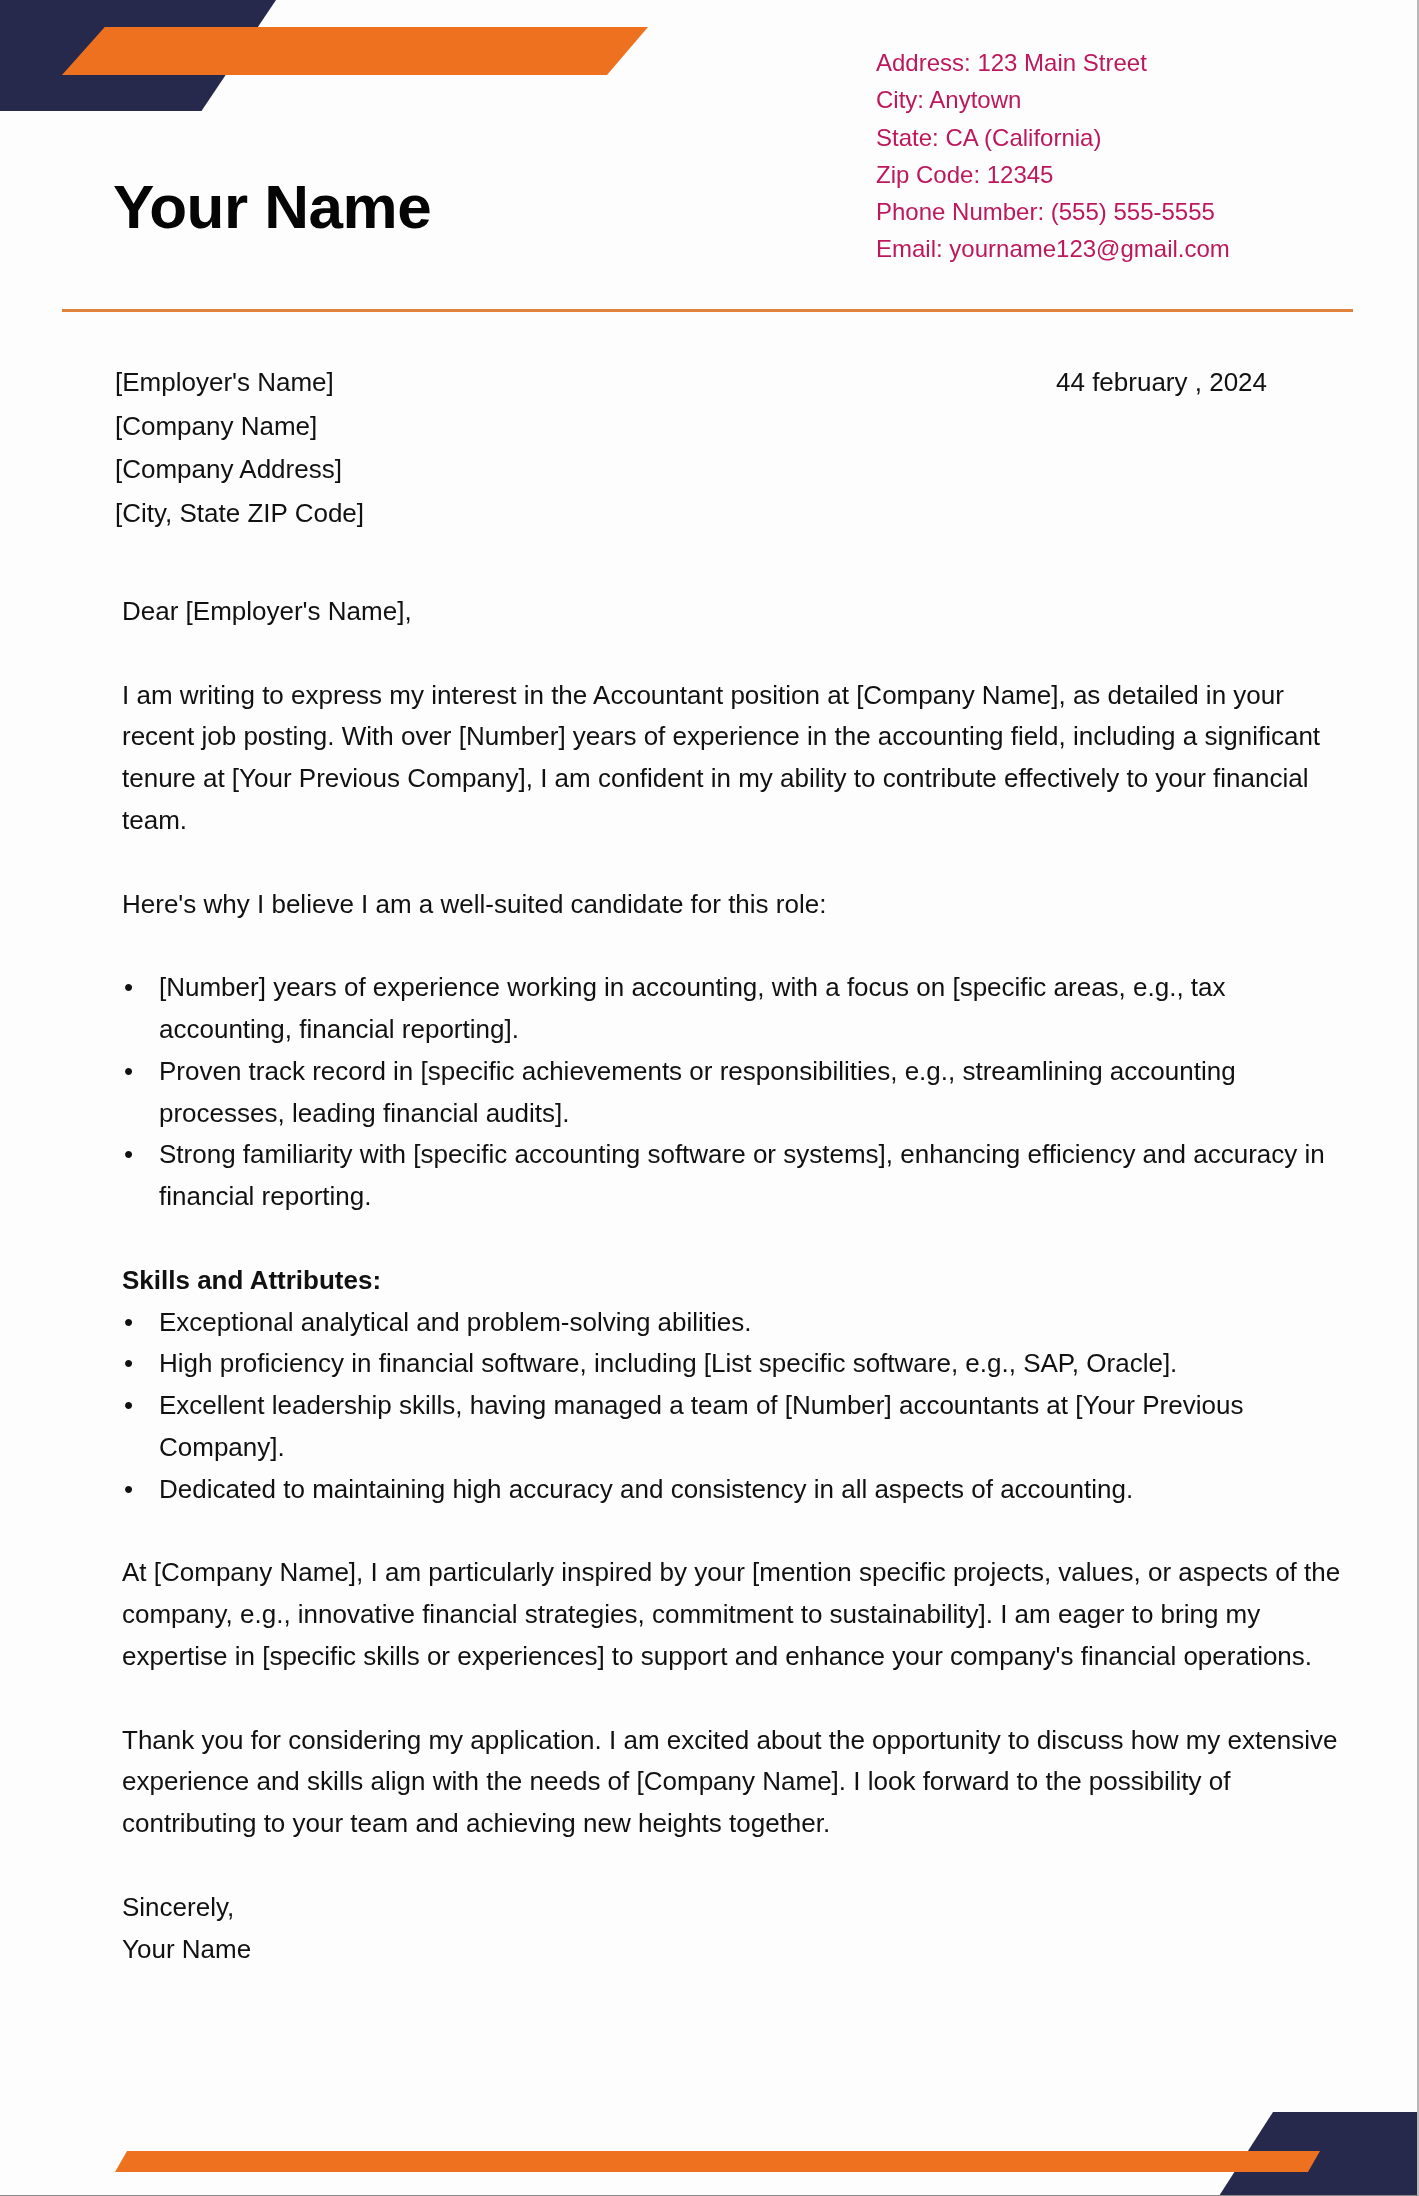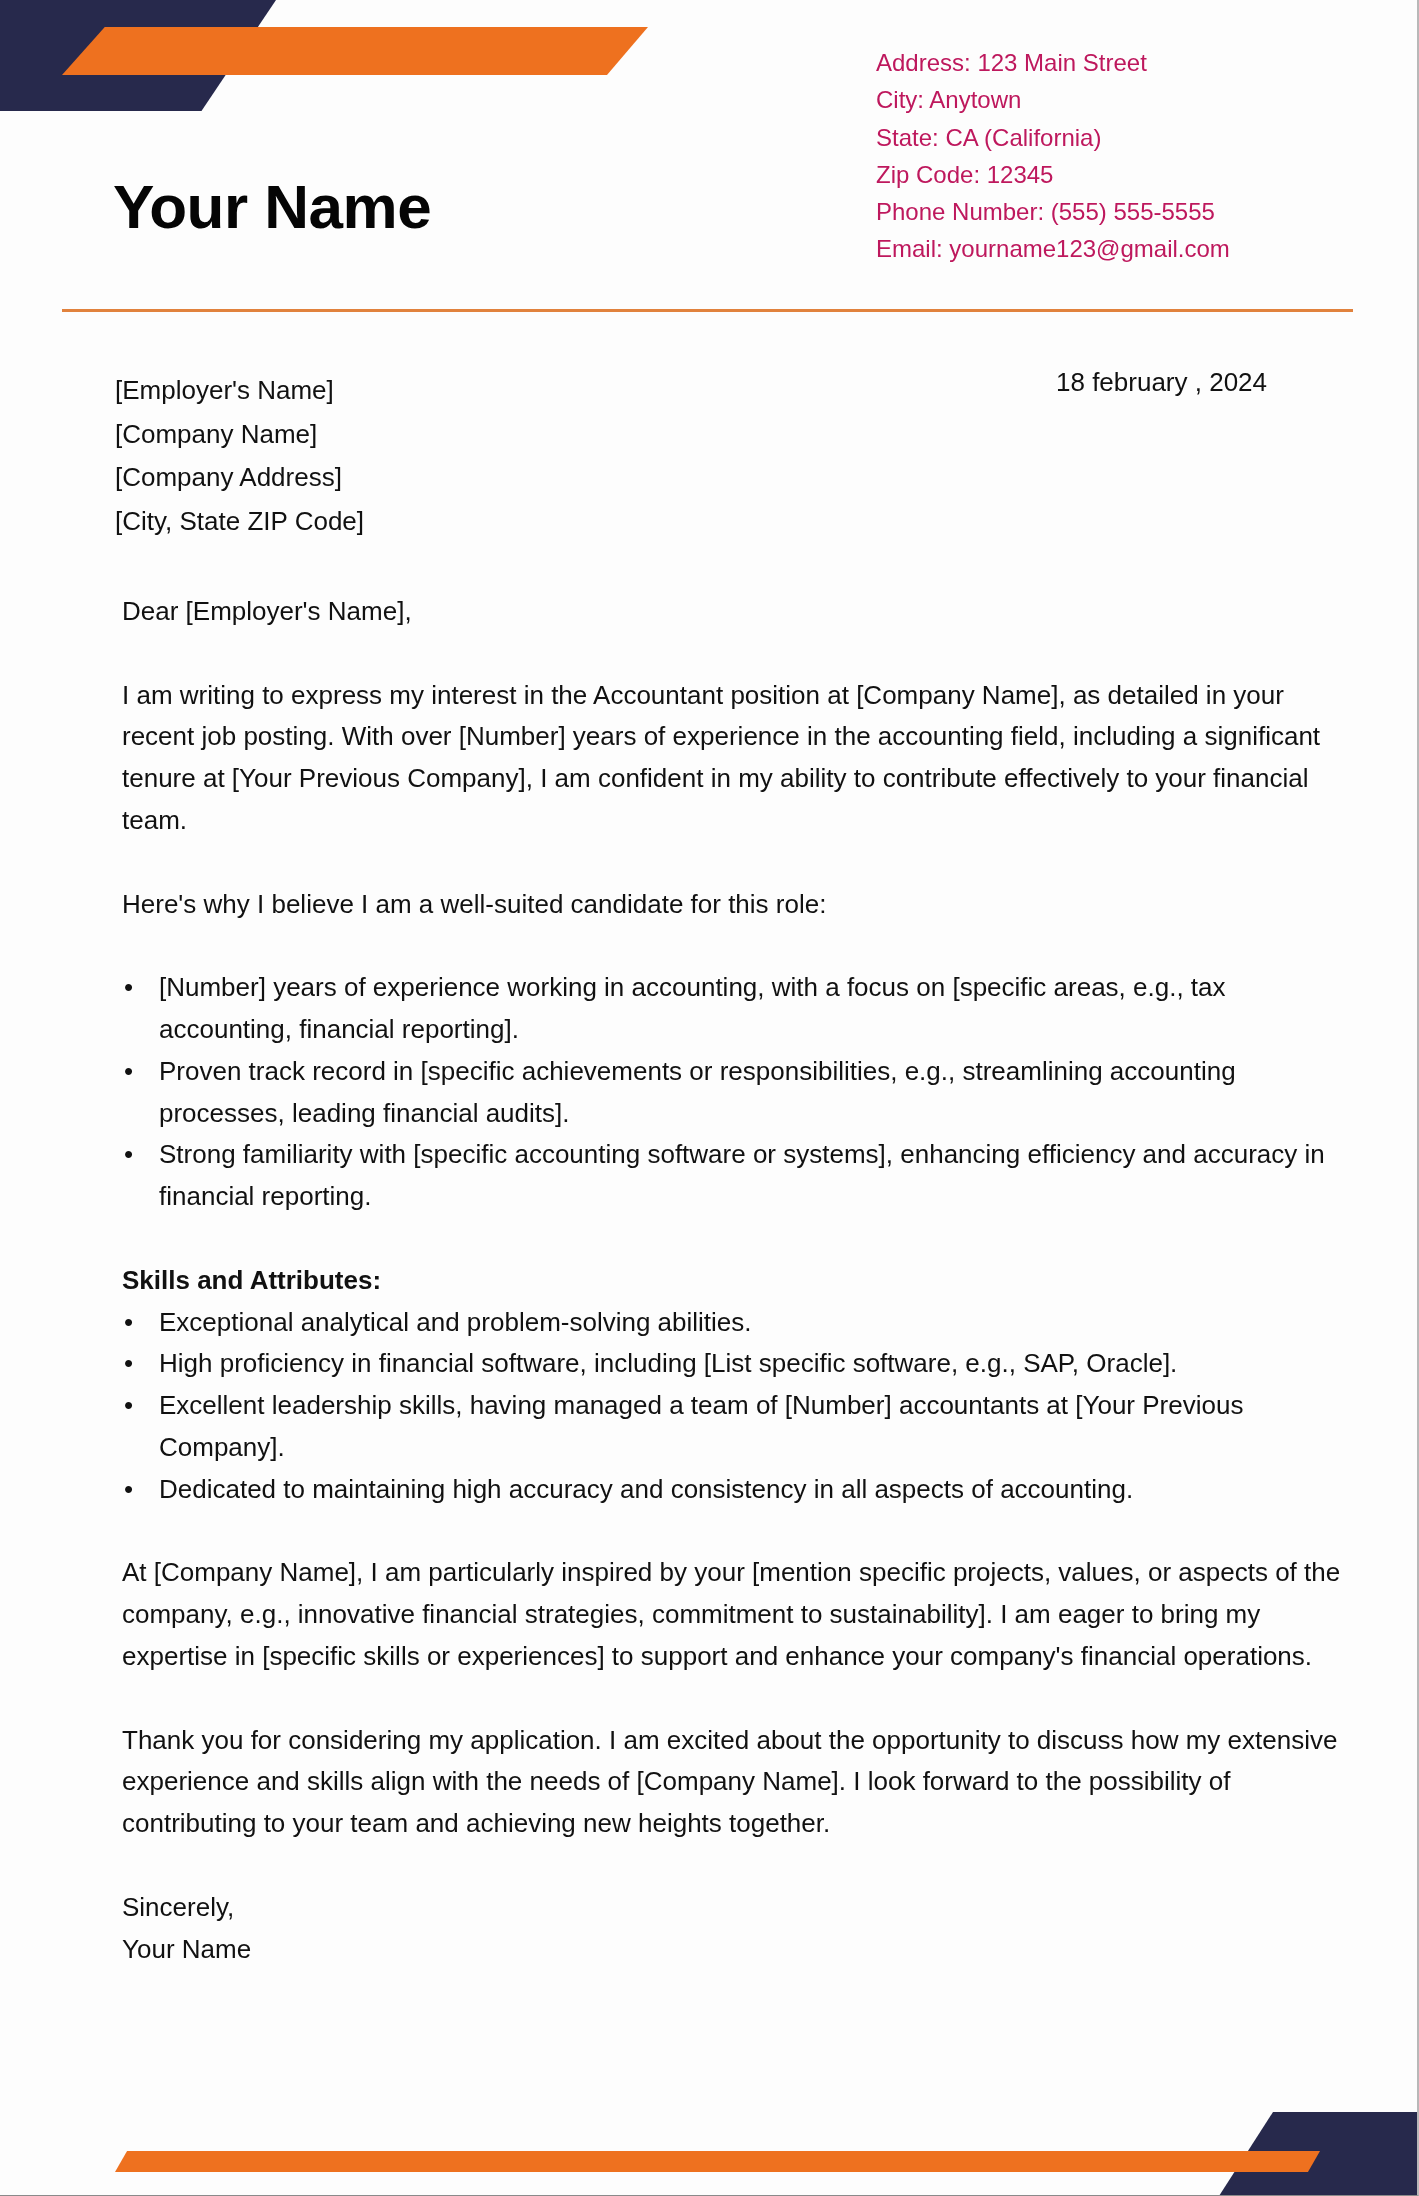--- a/index.html
+++ b/index.html
@@ -71,21 +71,20 @@
     position: absolute;
     left: 62px; top: 309px;
     width: 1291px; height: 3px;
     background: #e1823d;
   }
   .recipient {
     position: absolute;
     left: 115px; top: 361px;
     font-size: 26px;
     line-height: 43.7px;
-    margin-top: 8px;
   }
   .date {
     position: absolute;
     left: 1056px; top: 361px;
     font-size: 26px;
     line-height: 43.7px;
     white-space: nowrap;
   }
   .body {
     position: absolute;
@@ -137,21 +136,21 @@
 
   <div class="divider"></div>
 
   <div class="recipient">
     <div>[Employer's Name]</div>
     <div>[Company Name]</div>
     <div>[Company Address]</div>
     <div>[City, State ZIP Code]</div>
   </div>
 
-  <div class="date">18 february , 2024</div>
+  <div class="date">44 february , 2024</div>
 
   <div class="body">
     <p>Dear [Employer's Name],</p>
     <p>I am writing to express my interest in the Accountant position at [Company Name], as detailed in your recent job posting. With over [Number] years of experience in the accounting field, including a significant tenure at [Your Previous Company], I am confident in my ability to contribute effectively to your financial team.</p>
     <p>Here's why I believe I am a well-suited candidate for this role:</p>
 
     <ul>
       <li><span class="bullet">•</span><span>[Number] years of experience working in accounting, with a focus on [specific areas, e.g., tax accounting, financial reporting].</span></li>
       <li><span class="bullet">•</span><span>Proven track record in [specific achievements or responsibilities, e.g., streamlining accounting processes, leading financial audits].</span></li>
       <li><span class="bullet">•</span><span>Strong familiarity with [specific accounting software or systems], enhancing efficiency and accuracy in financial reporting.</span></li>

